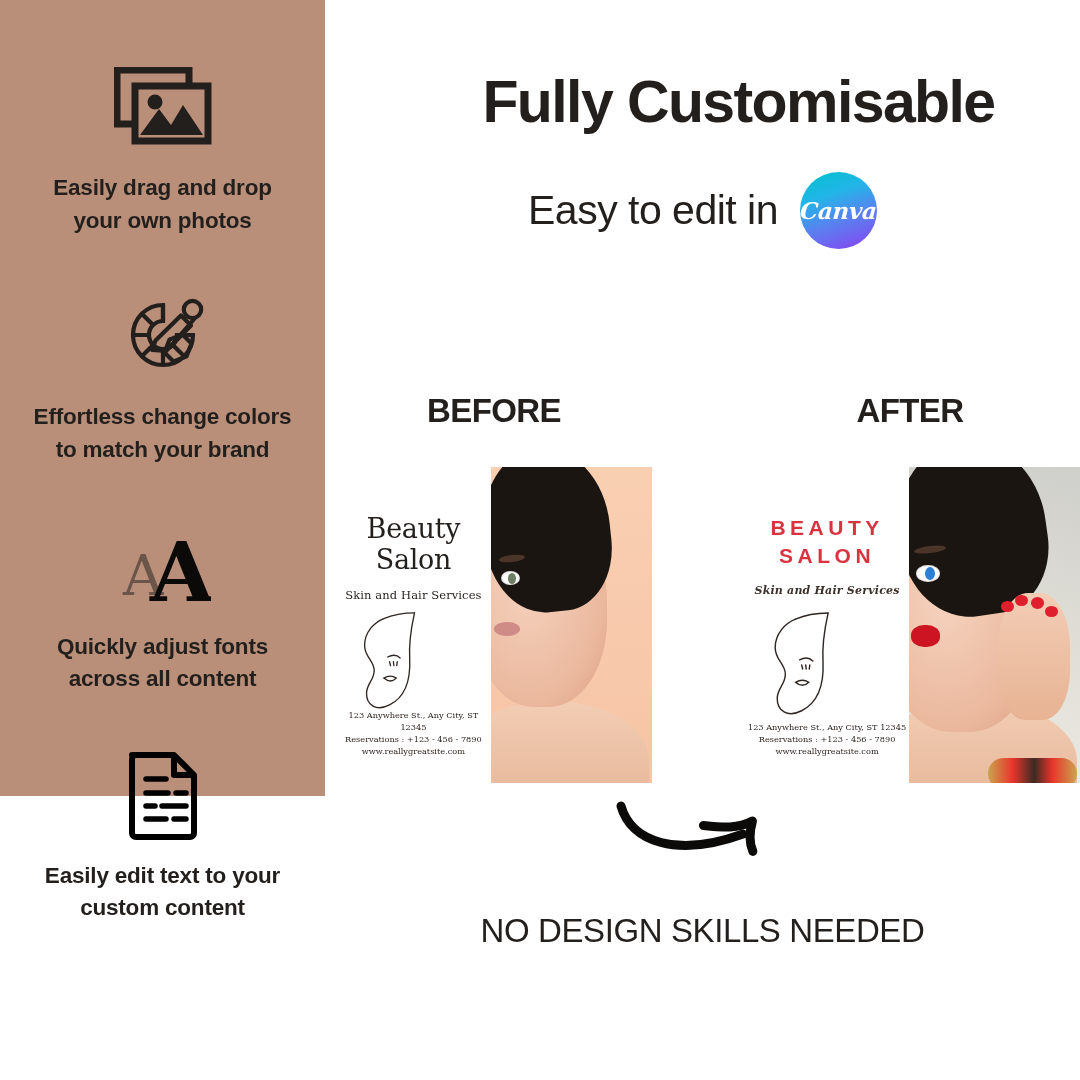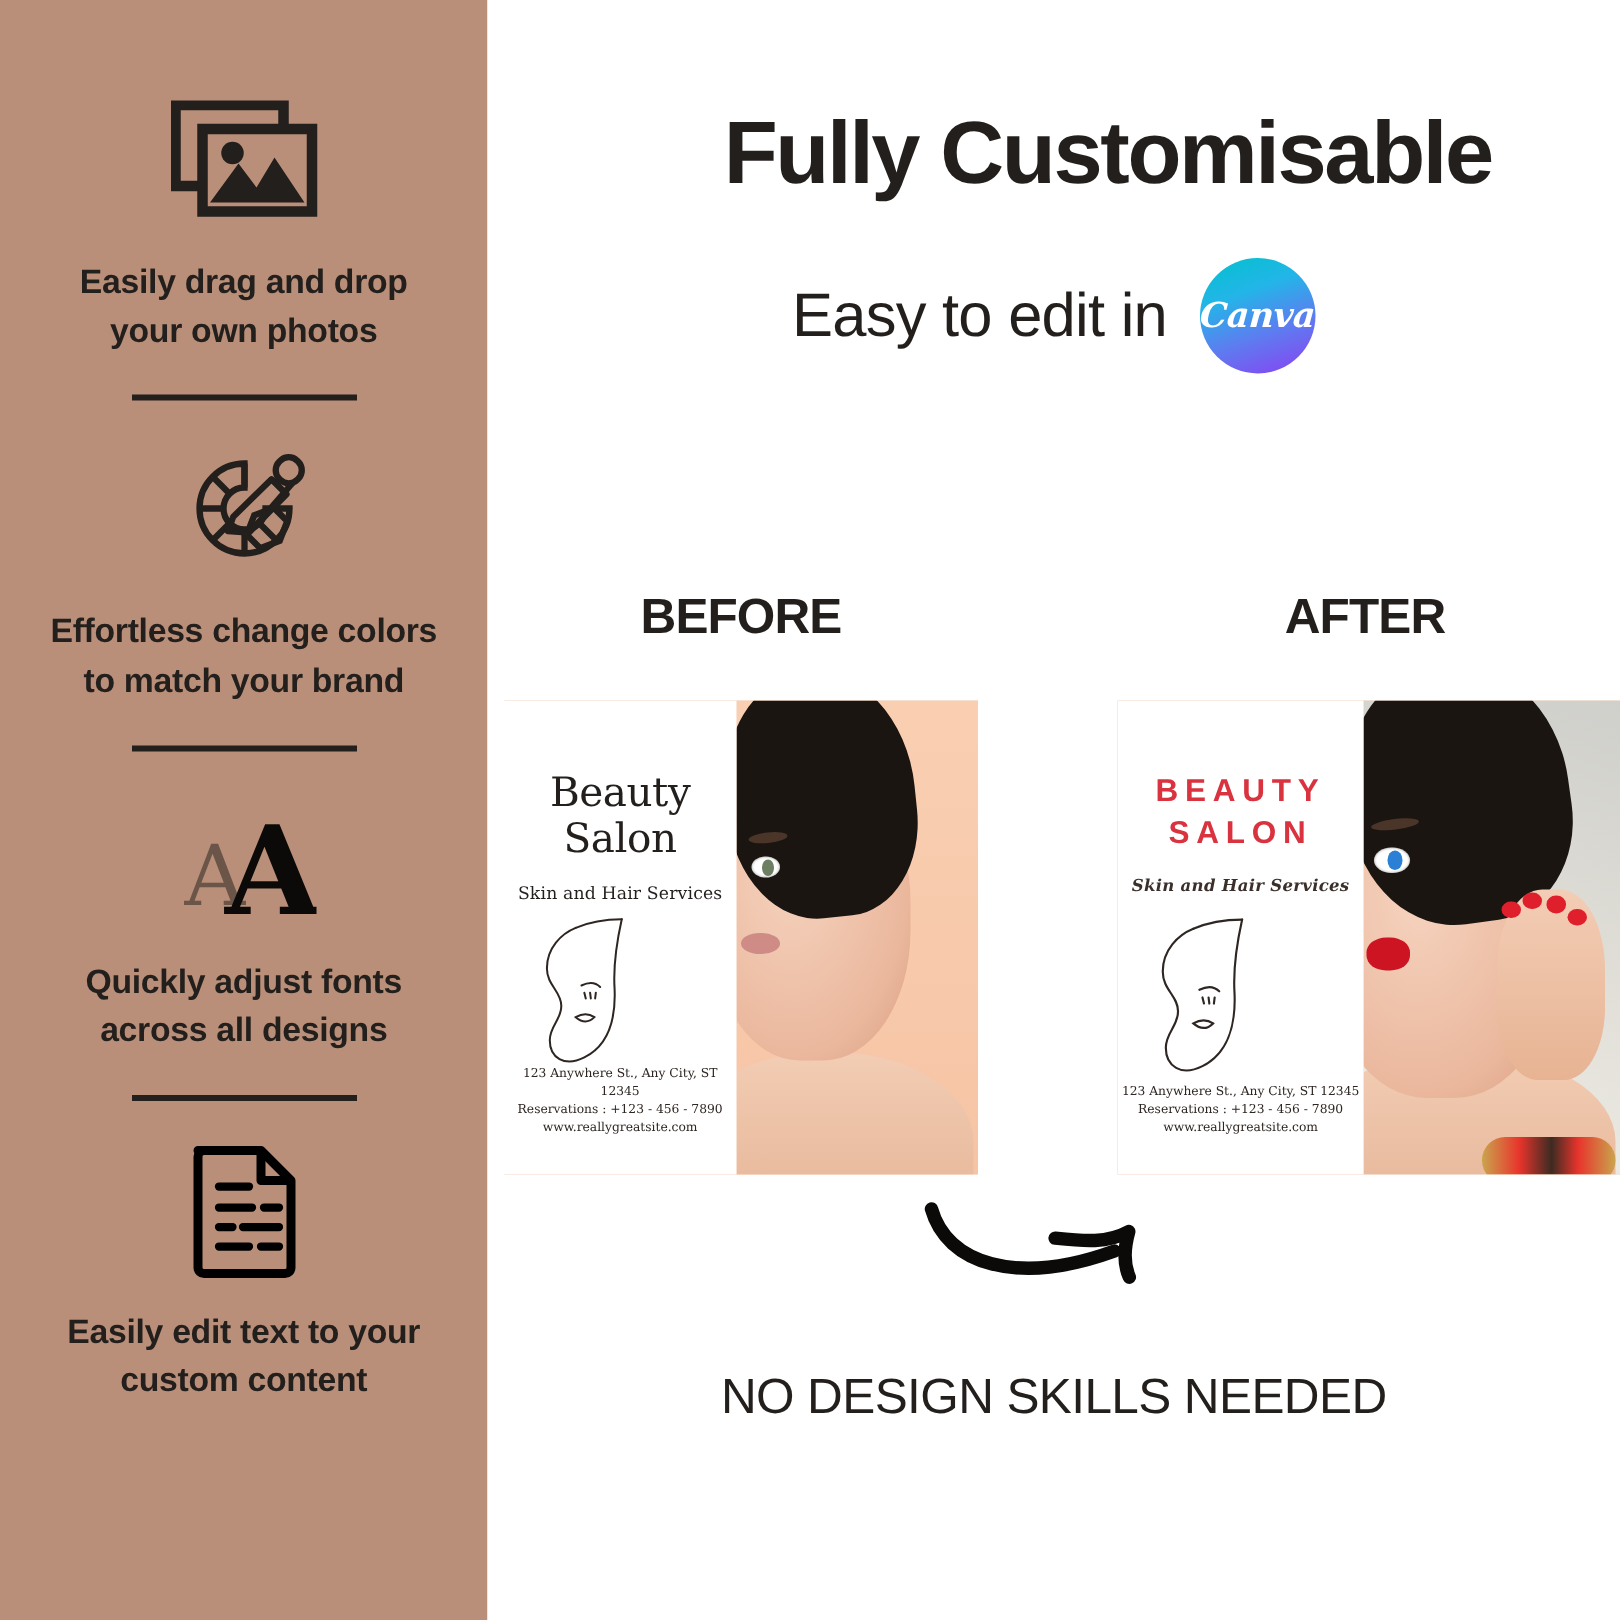--- a/index.html
+++ b/index.html
@@ -7,21 +7,21 @@
   body {
     font-family:"Liberation Sans", sans-serif;
     background:#ffffff;
     overflow:hidden;
     position:relative;
   }
 
   
   .sidebar{
     position:absolute; left:0; top:0;
-    width:325px; height:1080px;
+    width:325px; height:796px;
     background:#ba8f79;
     display:flex; flex-direction:column;
     align-items:center; justify-content:flex-start;
     padding-top:58px;
   }
   .feature{
     width:100%;
     display:flex; flex-direction:column; align-items:center;
   }
   .feat-icon{ display:flex; align-items:center; justify-content:center; height:96px; }
@@ -236,21 +236,21 @@
 
   <div class="divider"></div>
 
   <div class="feature">
     <div class="feat-icon">
       <svg width="96" height="84" viewBox="0 0 96 84">
         <text x="8" y="72" font-family="DejaVu Serif, serif" font-size="56" fill="#6b5548">A</text>
         <text x="35" y="78" font-family="DejaVu Serif, serif" font-size="82" font-weight="bold" fill="#0b0a09">A</text>
       </svg>
     </div>
-    <div class="feat-label">Quickly adjust fonts across all designs</div>
+    <div class="feat-label">Quickly adjust fonts across all content</div>
   </div>
 
   <div class="divider"></div>
 
   <div class="feature">
     <div class="feat-icon">
       <svg width="78" height="94" viewBox="0 0 78 94">
         <path d="M8 8 h42 l20 20 v58 a4 4 0 0 1 -4 4 h-54 a4 4 0 0 1 -4 -4 v-74 a4 4 0 0 1 4 -4 z" fill="none" stroke="#000" stroke-width="6" stroke-linejoin="round"></path>
         <path d="M50 8 v20 h20" fill="none" stroke="#000" stroke-width="6" stroke-linejoin="round"></path>
         <g stroke="#000" stroke-width="5.5" stroke-linecap="round">

